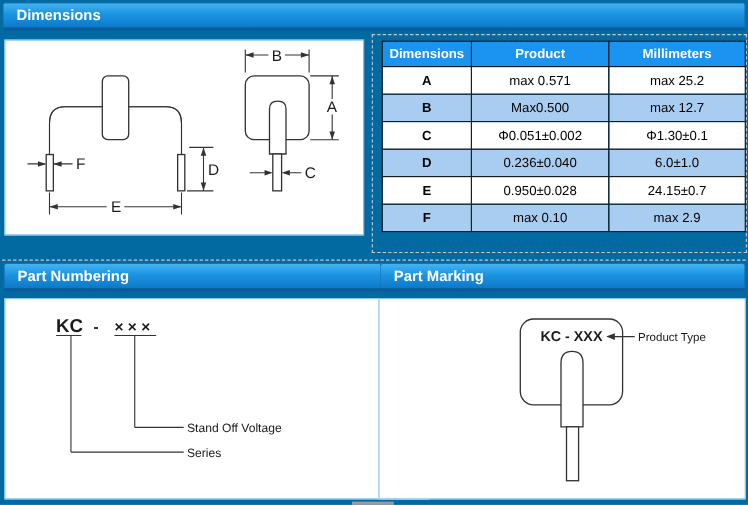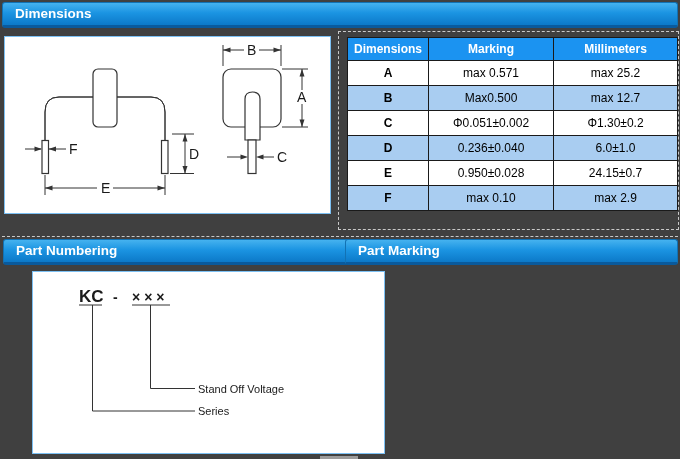--- a/index.html
+++ b/index.html
@@ -1,16 +1,16 @@
 <!DOCTYPE html>
 <html><head>
 <meta charset="utf-8">
 <style>
   html,body{margin:0;padding:0;background:#fff;}
-  .page{position:relative;width:680px;height:459px;background:#404040;overflow:hidden;
+  .page{position:relative;width:680px;height:459px;background:#0369a1;overflow:hidden;
         font-family:"Liberation Sans",sans-serif;}
   
   .bar{position:absolute;height:26px;box-sizing:border-box;
        background:linear-gradient(180deg,#45b2ef 0%,#1b94e2 45%,#0c79c8 100%);
        border:1px solid #1272b4;border-bottom:3px solid #0a5a9c;border-radius:3px;
        color:#fff;font-weight:bold;font-size:13.5px;line-height:21px;padding-left:12px;}
   
   .box{position:absolute;background:#fff;border:1px solid #7cc0f3;box-sizing:border-box;}
   .dashedbox{position:absolute;border:1px dashed #c9c9c9;box-sizing:border-box;}
   .dashline{position:absolute;border-top:1px dashed #c9c9c9;height:0;}
@@ -130,39 +130,39 @@
   <div class="dashedbox" style="left:338px;top:31px;width:341px;height:199px;"></div>
   <table class="dims">
     <colgroup>
         <col class="col-dim">
         <col class="col-in">
         <col class="col-mm">
       </colgroup>
     <thead>
       <tr>
         <th>Dimensions</th>
-        <th>Marking</th>
+        <th>Product</th>
         <th>Millimeters</th>
       </tr>
     </thead>
     <tbody>
       <tr>
         <td class="dimcol">A</td>
         <td>max 0.571</td>
         <td>max 25.2</td>
       </tr>
       <tr class="alt">
         <td class="dimcol">B</td>
         <td>Max0.500</td>
         <td>max 12.7</td>
       </tr>
       <tr>
         <td class="dimcol">C</td>
         <td>Φ0.051±0.002</td>
-        <td>Φ1.30±0.2</td>
+        <td>Φ1.30±0.1</td>
       </tr>
       <tr class="alt">
         <td class="dimcol">D</td>
         <td>0.236±0.040</td>
         <td>6.0±1.0</td>
       </tr>
       <tr>
         <td class="dimcol">E</td>
         <td>0.950±0.028</td>
         <td>24.15±0.7</td>
@@ -177,36 +177,49 @@
 
   <div class="dashline" style="left:2px;top:236px;width:676px;"></div>
 
   <div class="bar" style="left:3px;top:239px;width:360px;">
     <span>Part Numbering</span>
   </div>
   <div class="bar" style="left:345px;top:239px;width:333px;">
     <span>Part Marking</span>
   </div>
 
-  <div class="box" style="left:4px;top:271px;width:353px;height:183px;margin-left:28px;">
+  <div class="box" style="left:4px;top:271px;width:386px;height:183px;">
     <svg width="325" height="181" viewBox="0 0 325 181">
       <text class="pn-kc" x="46" y="30">KC</text>
       <text class="pn-dash" x="80" y="30">-</text>
       <text class="pn-xxx" x="99" y="30">×××</text>
       <line x1="46" y1="33" x2="69" y2="33"></line>
       <line x1="99" y1="33" x2="137" y2="33"></line>
       <g>
         <line x1="59.5" y1="33" x2="59.5" y2="139"></line>
         <line x1="59.5" y1="139" x2="162" y2="139"></line>
         <text class="pn-small" x="165" y="143">Series</text>
       </g>
       <g>
         <line x1="117.5" y1="33" x2="117.5" y2="116.5"></line>
         <line x1="117.5" y1="116.5" x2="162" y2="116.5"></line>
         <text class="pn-small" x="165" y="120.5">Stand Off Voltage</text>
       </g>
     </svg>
   </div>
 
+  <div class="box" style="left:344px;top:271px;width:334px;height:183px;">
+    <svg width="332" height="181" viewBox="0 0 332 181">
+      <rect class="part" x="128" y="18" width="93" height="78" rx="12"></rect>
+      <path class="part" d="M165,116 V58 Q165,47.5 175,47.5 Q185,47.5 185,58 V116 Z"></path>
+      <rect class="part" x="170" y="116" width="11" height="49"></rect>
+      <text class="pm-code" x="174.5" y="38" text-anchor="middle">KC - XXX</text>
+      <g>
+        <polygon points="206,34 214,31 214,37"></polygon>
+        <line x1="213" y1="34" x2="232" y2="34"></line>
+        <text class="pm-small" x="235" y="38">Product Type</text>
+      </g>
+    </svg>
+  </div>
 
   <div class="scrollnub"></div>
 
 </div>
 
 </body></html>

